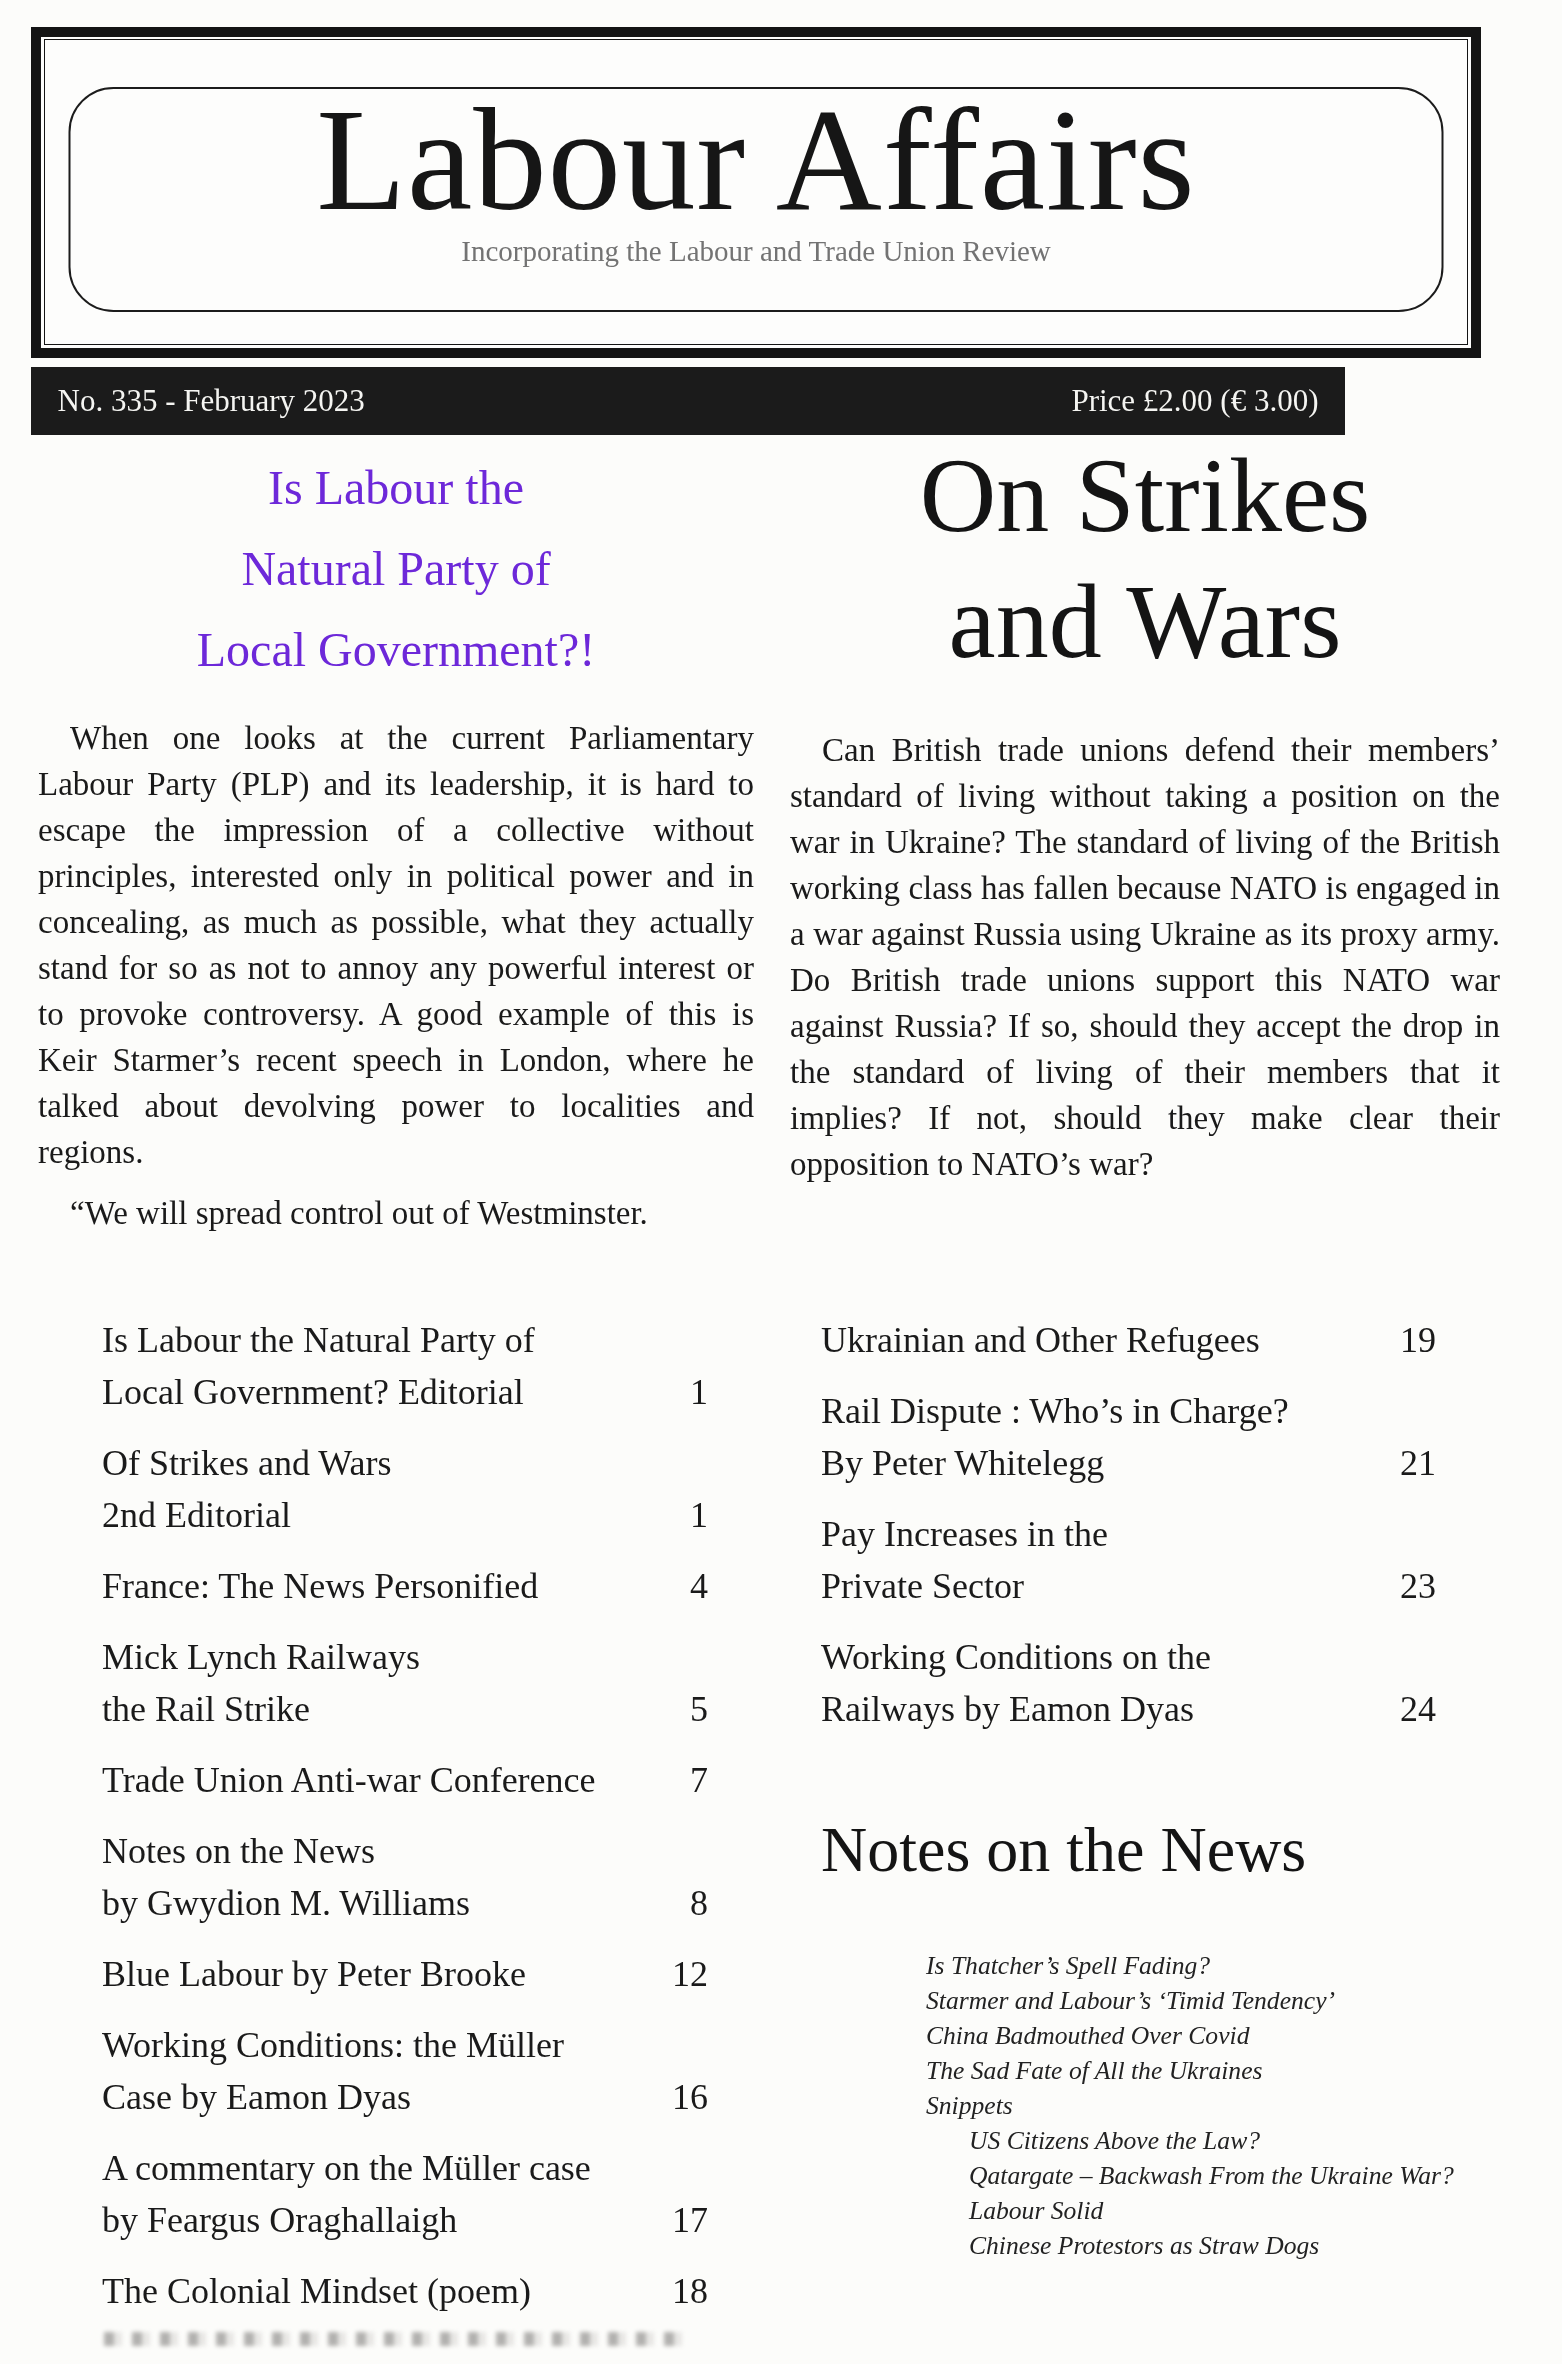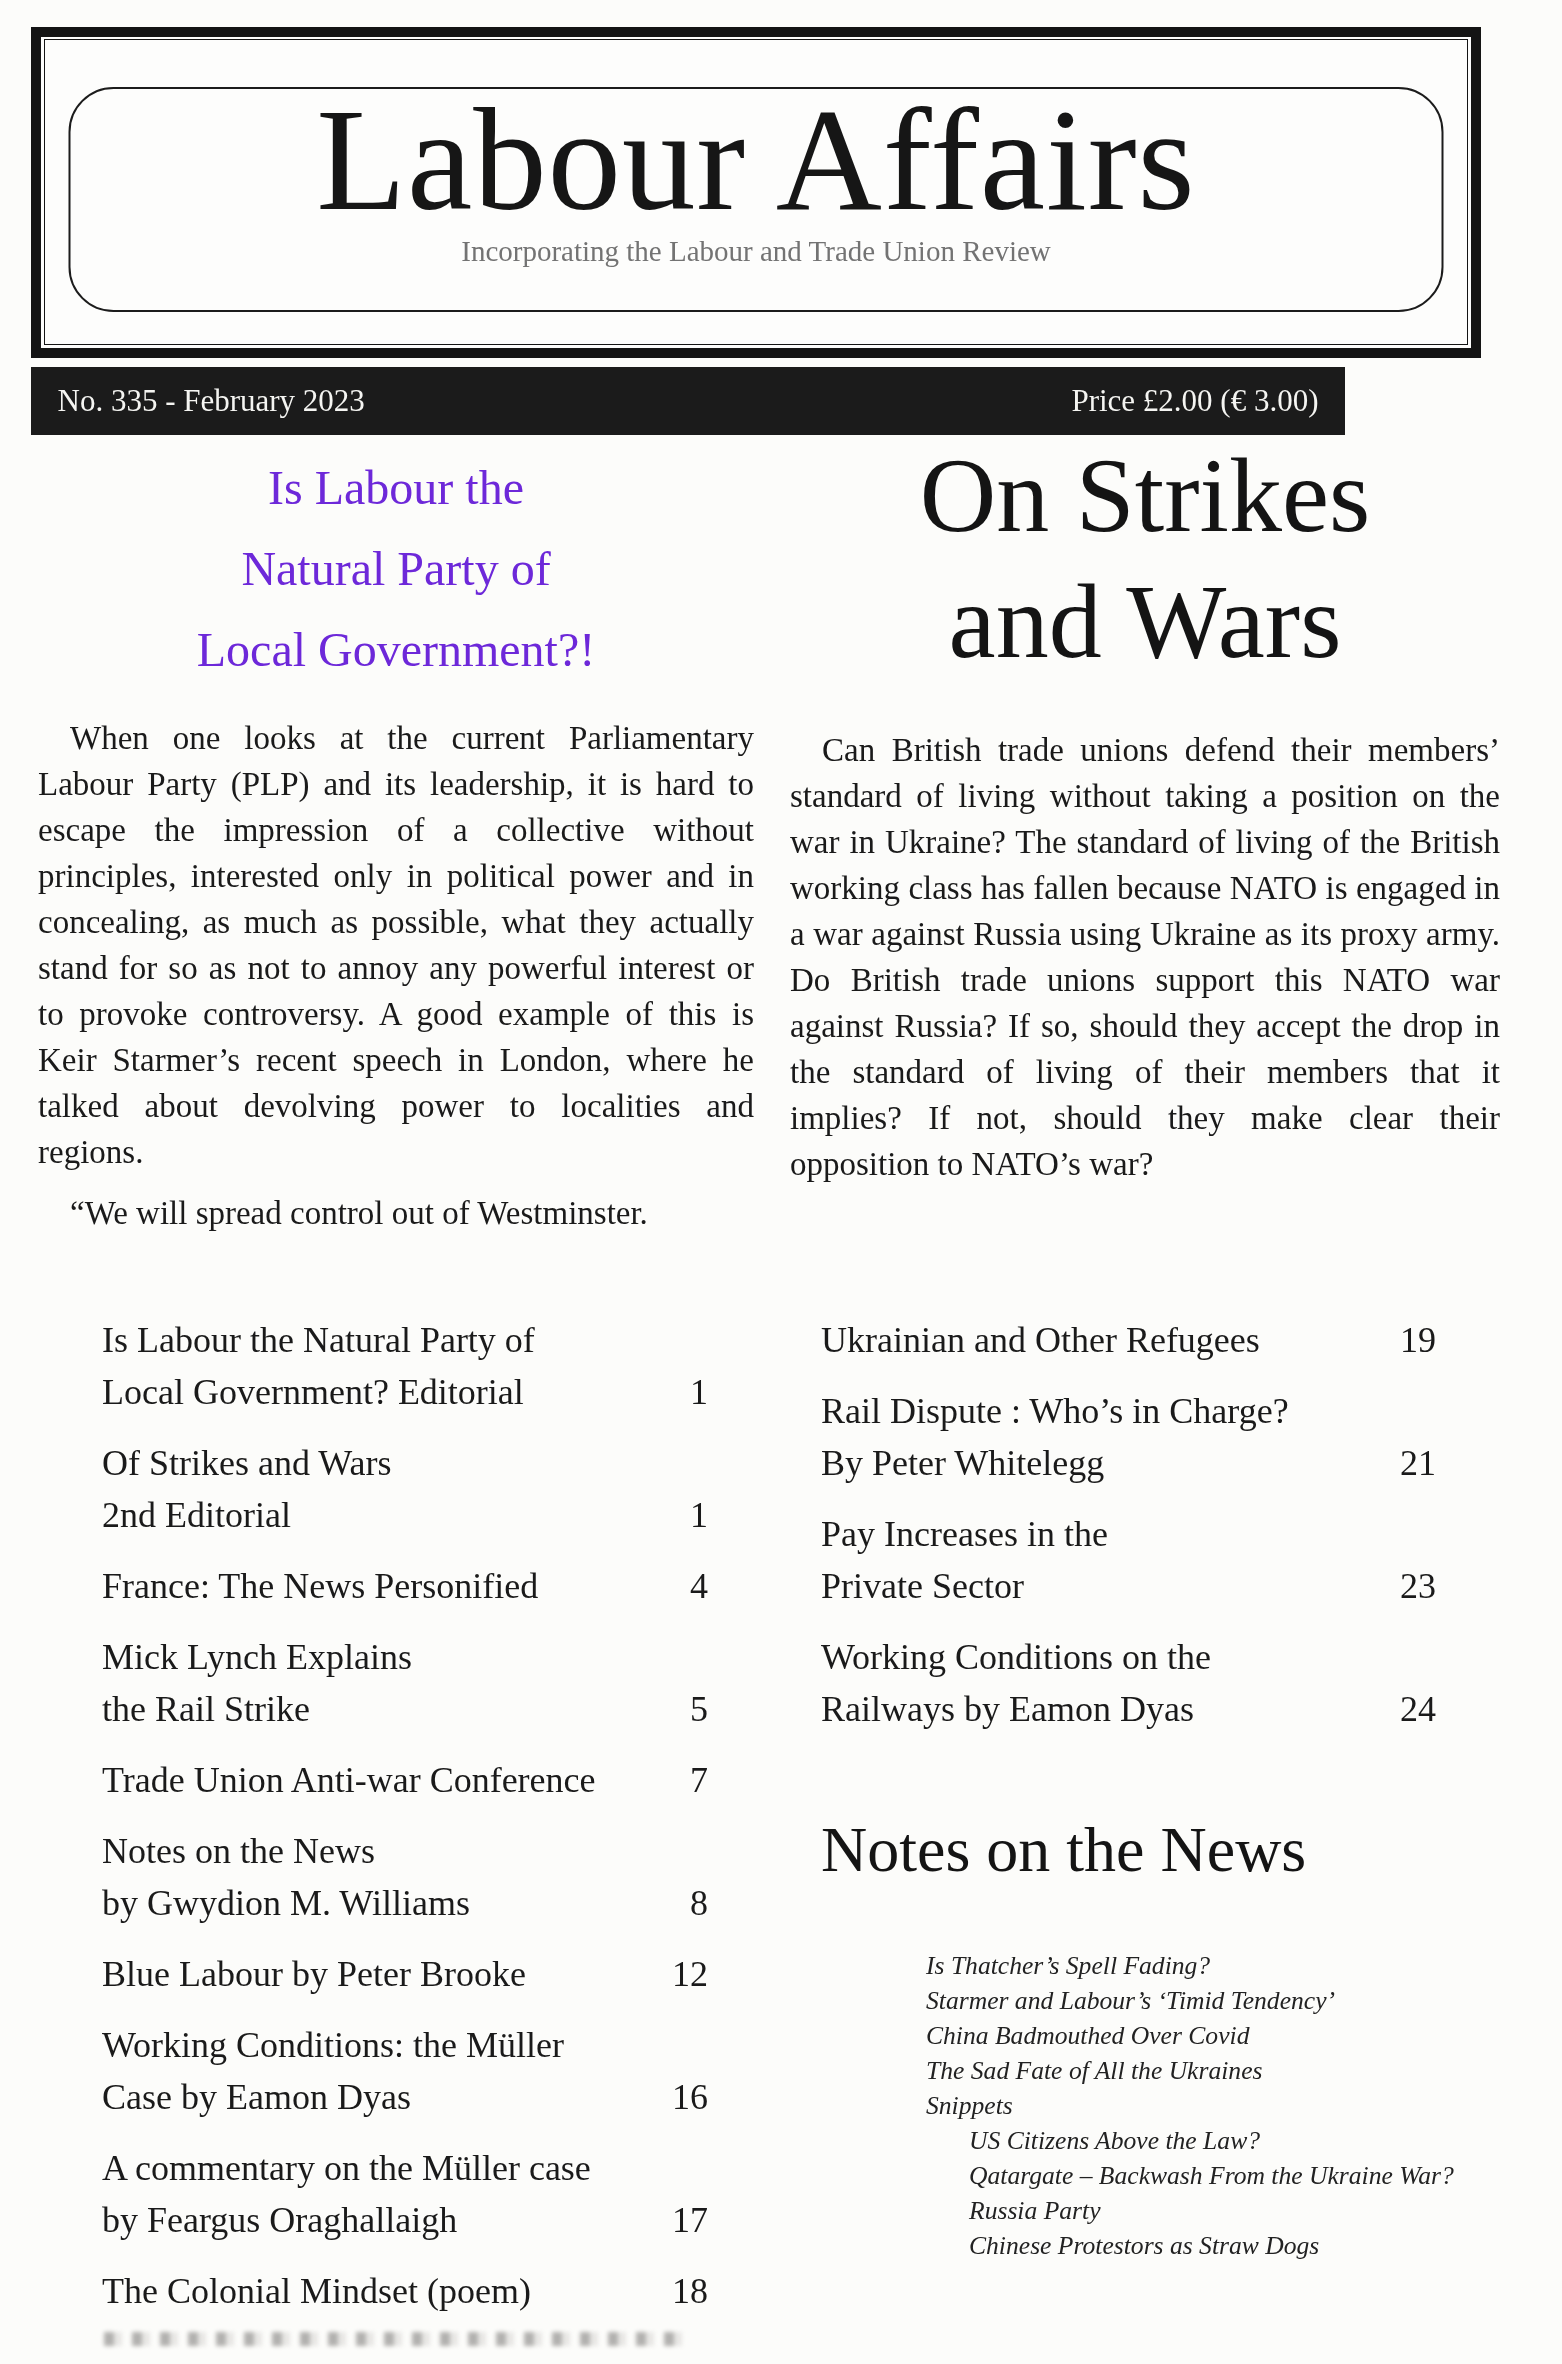--- a/index.html
+++ b/index.html
@@ -216,21 +216,21 @@
     </div>
 
     <div class="toc-entry">
       <div class="toc-line toc-flex">
         <span>France: The News Personified</span>
         <span class="toc-page">4</span>
       </div>
     </div>
 
     <div class="toc-entry">
-      <div class="toc-line">Mick Lynch Explains</div>
+      <div class="toc-line">Mick Lynch Railways</div>
       <div class="toc-line toc-flex">
         <span>the Rail Strike</span>
         <span class="toc-page">5</span>
       </div>
     </div>
 
     <div class="toc-entry">
       <div class="toc-line toc-flex">
         <span>Trade Union Anti-war Conference</span>
         <span class="toc-page">7</span>
@@ -315,20 +315,20 @@
   <div class="notes-heading">Notes on the News</div>
 
   <div class="notes-list">
     <div class="notes-item">Is Thatcher’s Spell Fading?</div>
     <div class="notes-item">Starmer and Labour’s ‘Timid Tendency’</div>
     <div class="notes-item">China Badmouthed Over Covid</div>
     <div class="notes-item">The Sad Fate of All the Ukraines</div>
     <div class="notes-item">Snippets</div>
     <div class="notes-item indent1">US Citizens Above the Law?</div>
     <div class="notes-item indent1">Qatargate – Backwash From the Ukraine War?</div>
-    <div class="notes-item indent1">Russia Party</div>
+    <div class="notes-item indent1">Labour Solid</div>
     <div class="notes-item indent1">Chinese Protestors as Straw Dogs</div>
   </div>
 
   <div class="truncated-bottom-line"></div>
 
 </div>
 
 
 </body></html>

